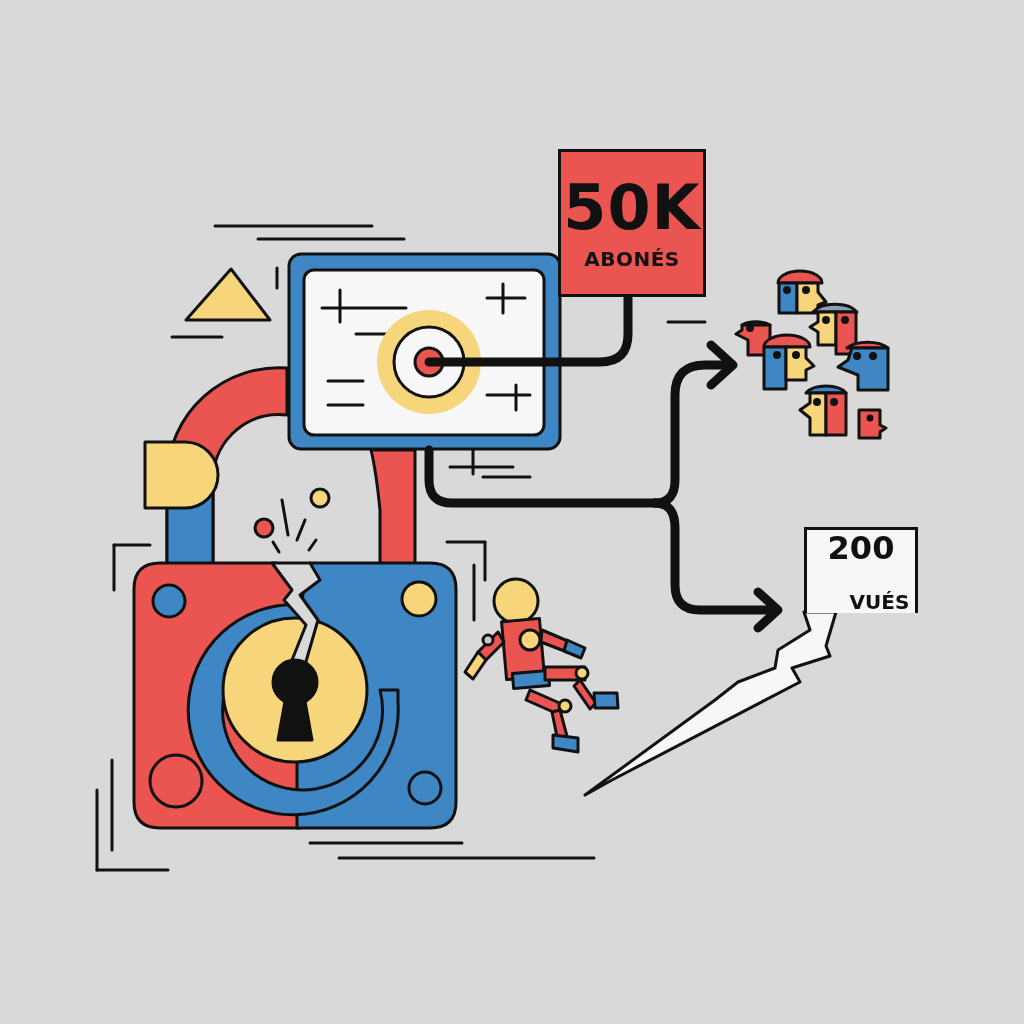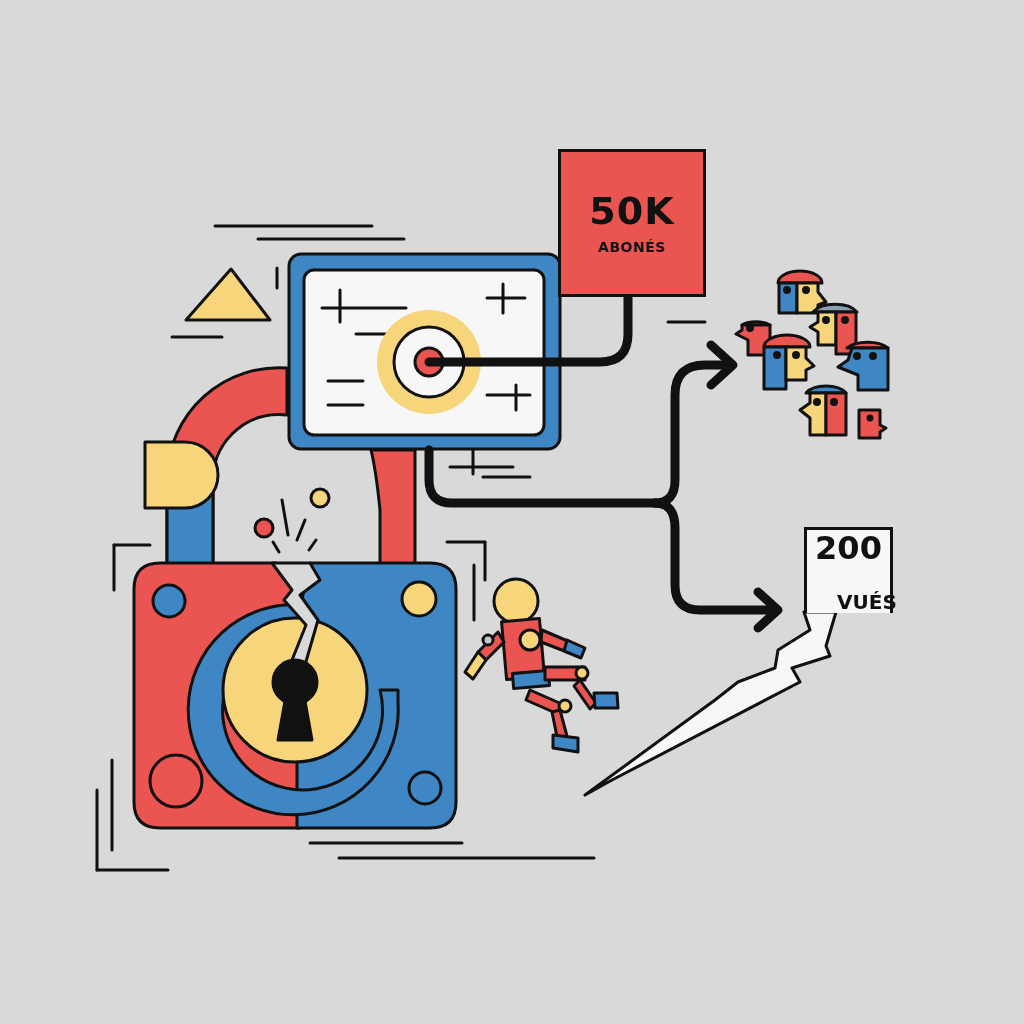--- a/index.html
+++ b/index.html
@@ -10,23 +10,23 @@
     }
     .stage { position: relative; width: 1024px; height: 1024px; }
     svg.art { position: absolute; left: 0; top: 0; }
     .label-box {
       position: absolute; display: flex; flex-direction: column;
       align-items: center; justify-content: center; box-sizing: border-box;
       border: 3px solid #111; color: #111; font-weight: bold; text-align: center;
       line-height: 1;
     }
     .subs-box { left: 558px; top: 149px; width: 148px; height: 148px; background: #ea5451; }
-    .subs-box .big { font-size: 38px; letter-spacing: 1px; }
-    .subs-box .small { font-size: 14px; margin-top: 10px; letter-spacing: 0.5px; }
-    .views-box { left: 804px; top: 527px; width: 89px; height: 86px; background: #f7f7f7; border-bottom: none; gap: 24px; }
+    .subs-box .big { font-size: 62px; letter-spacing: 1px; }
+    .subs-box .small { font-size: 20px; margin-top: 10px; letter-spacing: 0.5px; }
+    .views-box { left: 804px; top: 527px; width: 114px; height: 86px; background: #f7f7f7; border-bottom: none; gap: 24px; }
     .views-box .big { font-size: 32px; }
     .views-box .small { font-size: 20px; margin-top: 4px; margin-left: 37px; }
   </style>
 </head>
 <body>
 
 <div class="stage">
 
   <svg class="art" width="1024" height="1024" viewBox="0 0 1024 1024">
     <g stroke="#111" stroke-width="3" stroke-linecap="round" stroke-linejoin="round">

